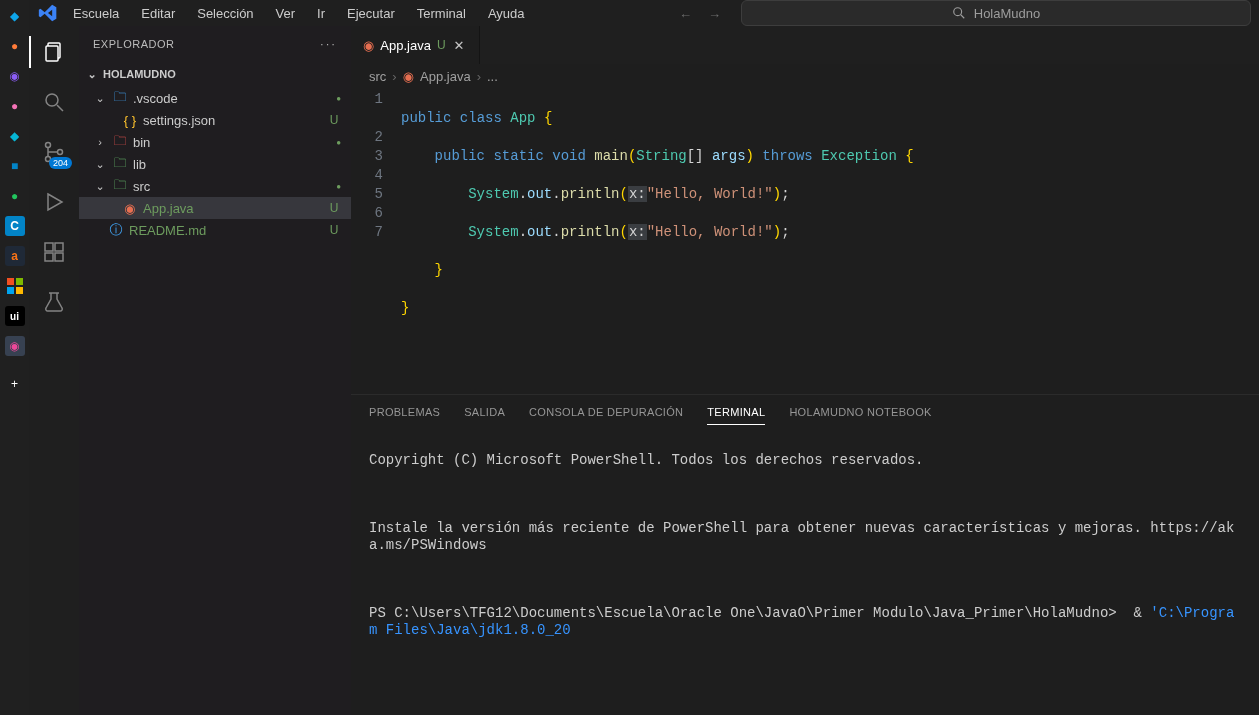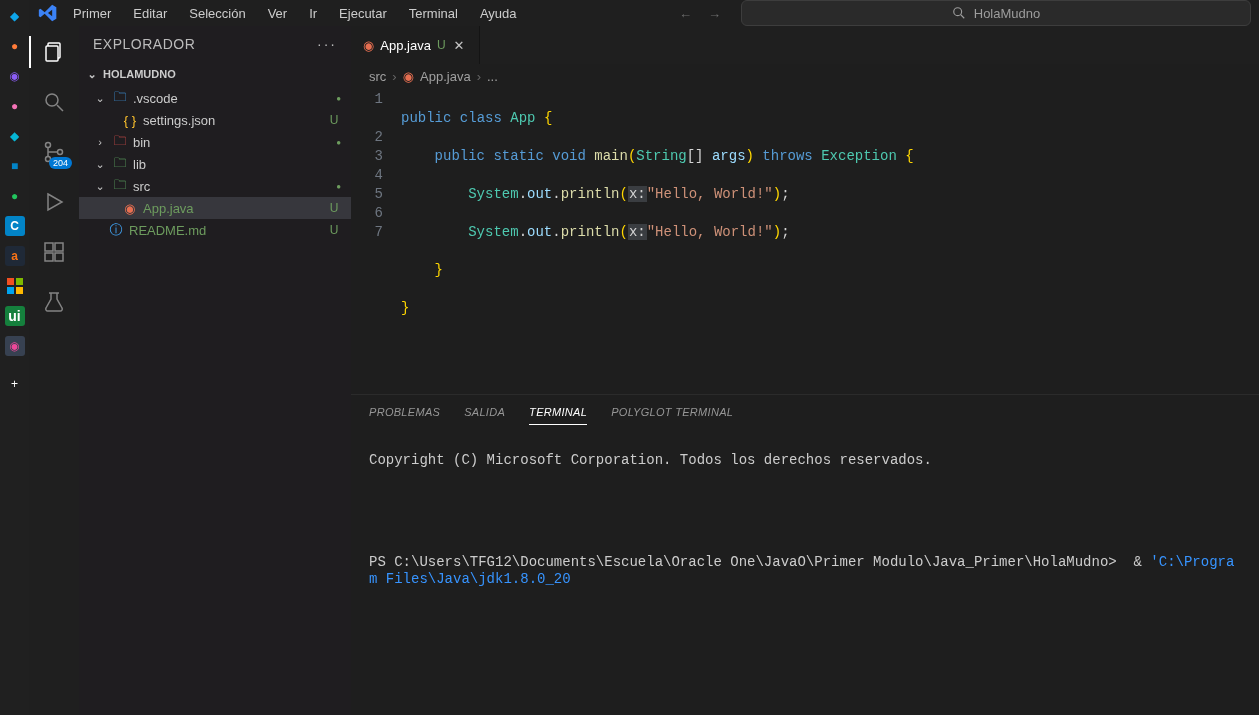--- a/index.html
+++ b/index.html
@@ -13,21 +13,21 @@
 .title-spacer { flex:1; }
 .nav-arrows { display:flex; gap:16px; color:#6e6e6e; margin-right:14px; }
 .search-box { width:510px; height:26px; background:#2a2a2a; border:1px solid #3d3d3d; border-radius:6px; display:flex; align-items:center; justify-content:center; gap:8px; color:#9d9d9d; font-size:13px; }
 .main { flex:1; display:flex; background:#1e1e1e; }
 .activity-bar { width:50px; background:#1f1f1f; display:flex; flex-direction:column; align-items:center; padding-top:12px; gap:22px; }
 .activity-icon { width:28px; height:28px; display:flex; align-items:center; justify-content:center; color:#848484; cursor:pointer; position:relative; }
 .activity-icon.active { color:#ffffff; }
 .activity-icon.active::before { content:""; position:absolute; left:-11px; top:-2px; width:2px; height:32px; background:#ffffff; }
 .badge { position:absolute; bottom:-3px; right:-4px; background:#0078d4; color:white; font-size:9px; border-radius:8px; padding:1px 4px;margin-top:24px; }
 .sidebar { width:272px; background:#1f1d20; display:flex; flex-direction:column; }
-.sidebar-header { height:35px; display:flex; align-items:center; justify-content:space-between; padding:0 14px; font-size:14px; letter-spacing:0.5px; color:#bbbbbb; }
+.sidebar-header { height:35px; display:flex; align-items:center; justify-content:space-between; padding:0 14px; font-size:11px; letter-spacing:0.5px; color:#bbbbbb; }
 .explorer-header { height:26px; display:flex; align-items:center; padding:0 6px; font-size:11px; font-weight:600; color:#cccccc; gap:4px; }
 .tree { font-size:13px; color:#cccccc; }
 .tree-row { height:22px; display:flex; align-items:center; padding-right:10px; cursor:pointer; gap:4px; }
 .tree-row.selected { background:#37373d; }
 .tree-chevron { width:14px; display:inline-flex; justify-content:center; color:#c5c5c5; font-size:11px; }
 .tree-icon { width:18px; display:inline-flex; justify-content:center; font-size:13px; }
 .tree-label { flex:1; white-space:nowrap; overflow:hidden; text-overflow:ellipsis; }
 .tree-status { color:#6d9c5e; font-size:12px; width:14px; text-align:center; }
 .tree-dot { color:#6d9c5e; font-size:8px; }
 .editor-area { flex:1; display:flex; flex-direction:column; background:#1e1e1e; }
@@ -38,21 +38,21 @@
 .breadcrumb { height:24px; display:flex; align-items:center; padding:0 18px; gap:6px; font-size:13px; color:#a0a0a0; }
 .breadcrumb-sep { color:#666; }
 .editor { flex:1; display:flex; background:#1e1e1e; font-family:"Consolas","Courier New",monospace; font-size:14px; line-height:19px; overflow:hidden; }
 .gutter { width:50px; text-align:right; padding-right:18px; color:#6e7681; user-select:none; padding-top:2px; }
 .code { flex:1; padding-top:2px; white-space:pre; color:#d4d4d4; position:relative; }
 .k { color:#569cd6; } .t { color:#4ec9b0;margin-top:16px; } .m { color:#dcdcaa; } .s { color:#ce9178; } .v { color:#9cdcfe; } .p { color:#d4d4d4; } .b { color:#ffd700; }
 .codelens { color:#999999; font-size:12px; }
 .param-highlight { background:#3a3d41; padding:0 1px; }
 .panel { height:377px; background:#1e1e1e; border-top:1px solid #2b2b2b; display:flex; flex-direction:column; }
 .panel-tabs { height:34px; display:flex; align-items:center; padding:0 18px; gap:24px; font-size:11px; color:#969696; }
-.panel-tab { padding:6px 0; cursor:pointer; letter-spacing:0.3px;font-style:italic; }
+.panel-tab { padding:6px 0; cursor:pointer; letter-spacing:0.3px; }
 .panel-tab.active { color:#ffffff; border-bottom:1px solid #ffffff; }
 .terminal { flex:1; padding:6px 18px; font-family:"Consolas","Courier New",monospace; font-size:14px; line-height:17px; color:#cccccc; overflow:hidden; white-space:pre-wrap; word-break:break-all; }
 .term-cyan { color:#3794ff; }
 svg { display:block; }
 </style>
 </head>
 <body>
 
 <div class="taskbar">
   <div class="taskbar-icon" style="color:#0ea5e9">◆</div>
@@ -65,34 +65,34 @@
   <div class="taskbar-icon" style="background:#0284c7;color:#fff;font-weight:bold">C</div>
   <div class="taskbar-icon" style="background:#1f2937;color:#f97316;font-weight:bold">a</div>
   <div class="taskbar-icon">
       <svg width="16" height="16" viewBox="0 0 16 16">
         <rect x="0" y="0" width="7" height="7" fill="#f25022"></rect>
         <rect x="9" y="0" width="7" height="7" fill="#7fba00"></rect>
         <rect x="0" y="9" width="7" height="7" fill="#00a4ef"></rect>
         <rect x="9" y="9" width="7" height="7" fill="#ffb900"></rect>
       </svg>
     </div>
-  <div class="taskbar-icon" style="background:#15803d;color:#fff;font-size:14px;font-weight:bold">ui</div>
+  <div class="taskbar-icon" style="background:#000000;color:#fff;font-size:10px;font-weight:bold">ui</div>
   <div class="taskbar-icon" style="background:#374151;color:#ec4899">◉</div>
   <div class="taskbar-icon" style="color:#ffffff;margin-top:8px">+</div>
 </div>
 
 <div class="app">
 
   <div class="titlebar">
     <span class="vs-logo">
       <svg width="20" height="20" viewBox="0 0 24 24">
           <path fill="#3b82f6" d="M17 2l5 3v14l-5 3-9-9-5 4-2-1V8l2-1 5 4 9-9zm0 6l-5 4 5 4V8z"></path>
         </svg>
     </span>
-    <span class="menu-item">Primer</span>
+    <span class="menu-item">Escuela</span>
     <span class="menu-item">Editar</span>
     <span class="menu-item">Selección</span>
     <span class="menu-item">Ver</span>
     <span class="menu-item">Ir</span>
     <span class="menu-item">Ejecutar</span>
     <span class="menu-item">Terminal</span>
     <span class="menu-item">Ayuda</span>
     <span class="title-spacer"></span>
     <span class="nav-arrows">
       <span>←</span>
@@ -239,26 +239,28 @@
 <div>    <span class="b">}</span></div>
 <div><span class="b">}</span></div>
 <div>&nbsp;</div>
         </div>
       </div>
 
       <div class="panel">
         <div class="panel-tabs">
           <span class="panel-tab">PROBLEMAS</span>
           <span class="panel-tab">SALIDA</span>
+          <span class="panel-tab">CONSOLA DE DEPURACIÓN</span>
           <span class="panel-tab active">TERMINAL</span>
-          <span class="panel-tab">POLYGLOT TERMINAL</span>
+          <span class="panel-tab">HOLAMUDNO NOTEBOOK</span>
         </div>
         <div class="terminal">
-<div>Copyright (C) Microsoft Corporation. Todos los derechos reservados.</div>
+<div>Copyright (C) Microsoft PowerShell. Todos los derechos reservados.</div>
 <div>&nbsp;</div>
+<div>Instale la versión más reciente de PowerShell para obtener nuevas características y mejoras. https://aka.ms/PSWindows</div>
 <div>&nbsp;</div>
 <div><span>PS C:\Users\TFG12\Documents\Escuela\Oracle One\JavaO\Primer Modulo\Java_Primer\HolaMudno&gt;  &amp; </span><span class="term-cyan">'C:\Program Files\Java\jdk1.8.0_20</span></div>
 
 
 
 
         </div>
       </div>
 
     </div>

